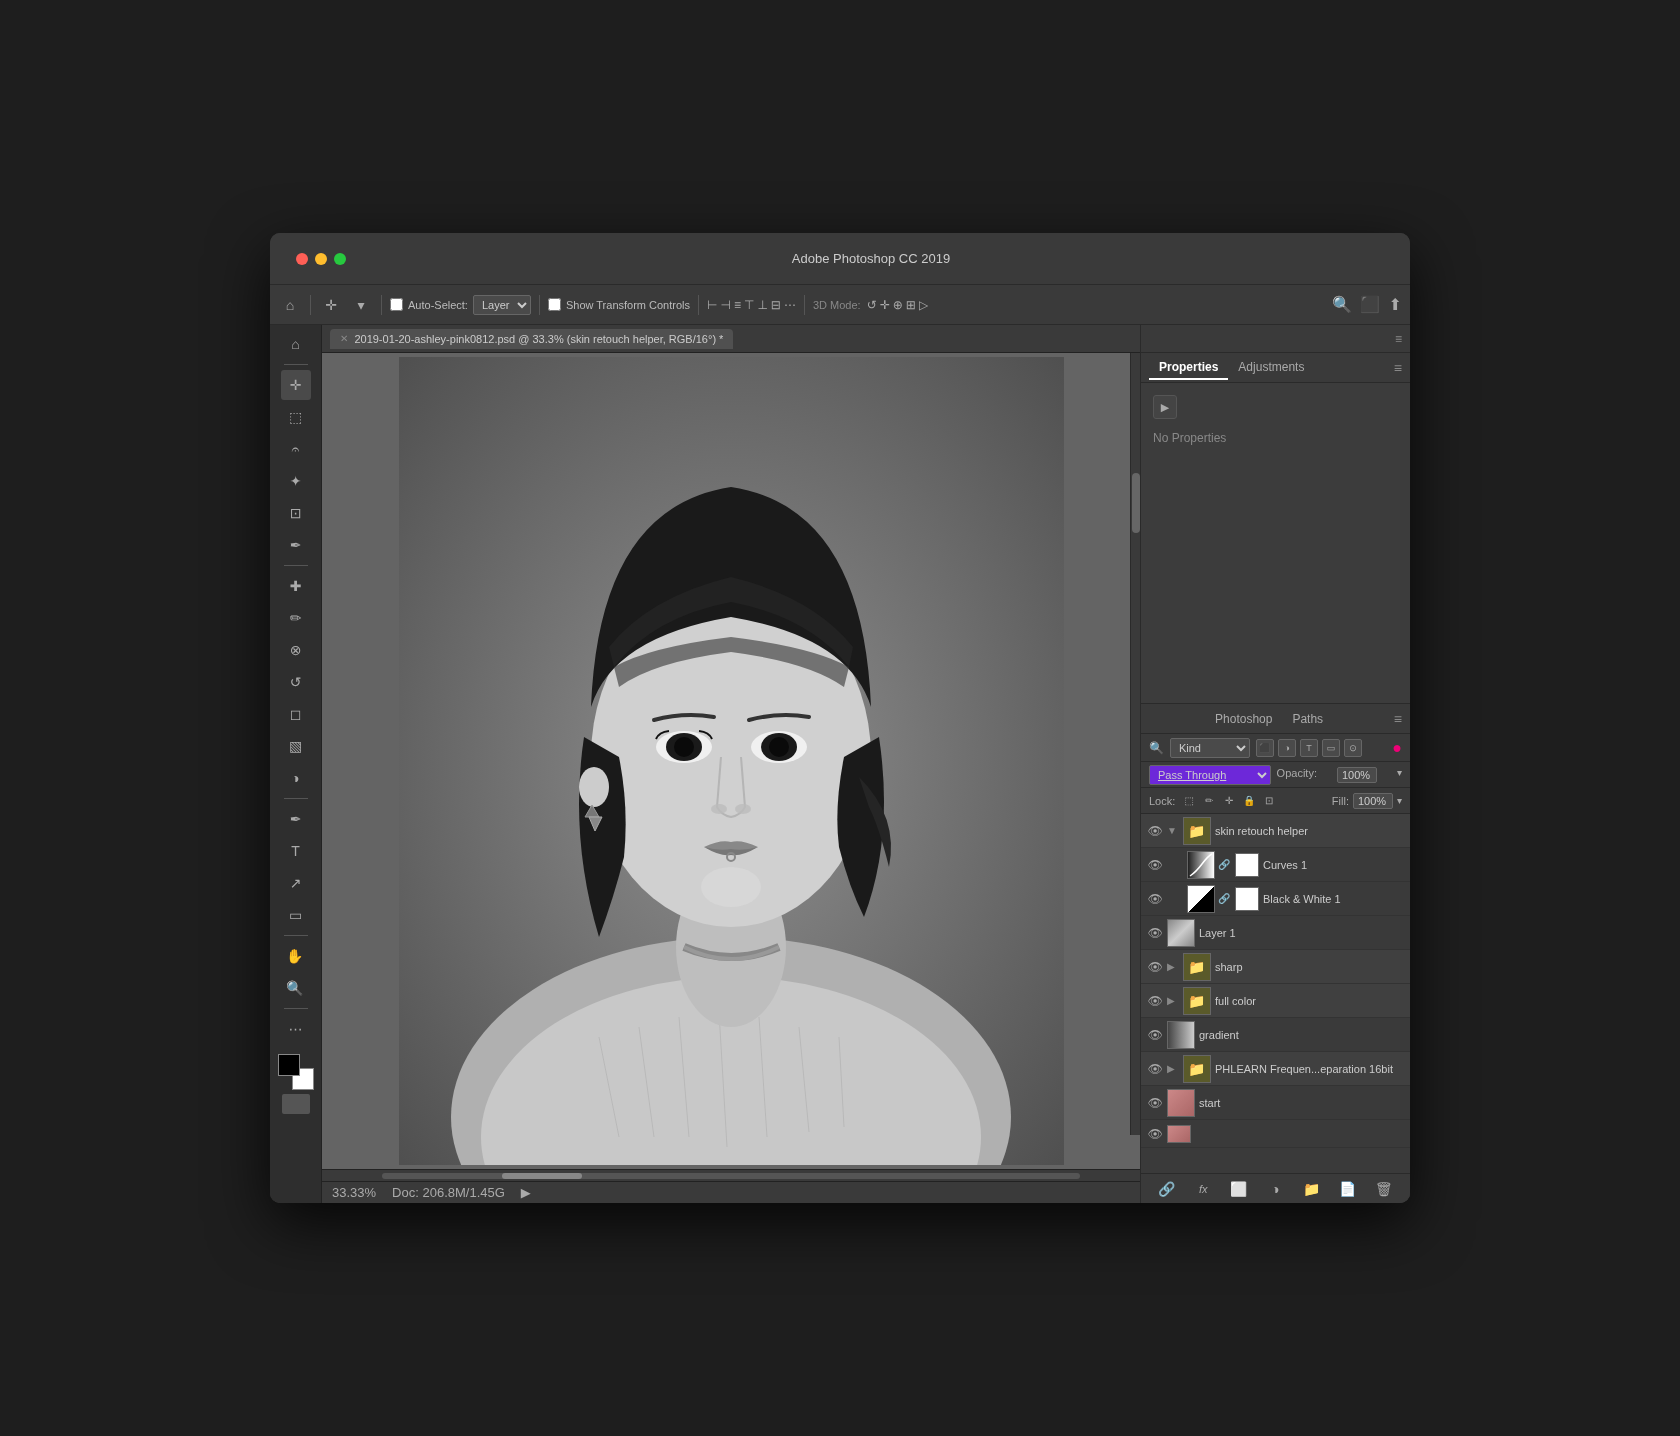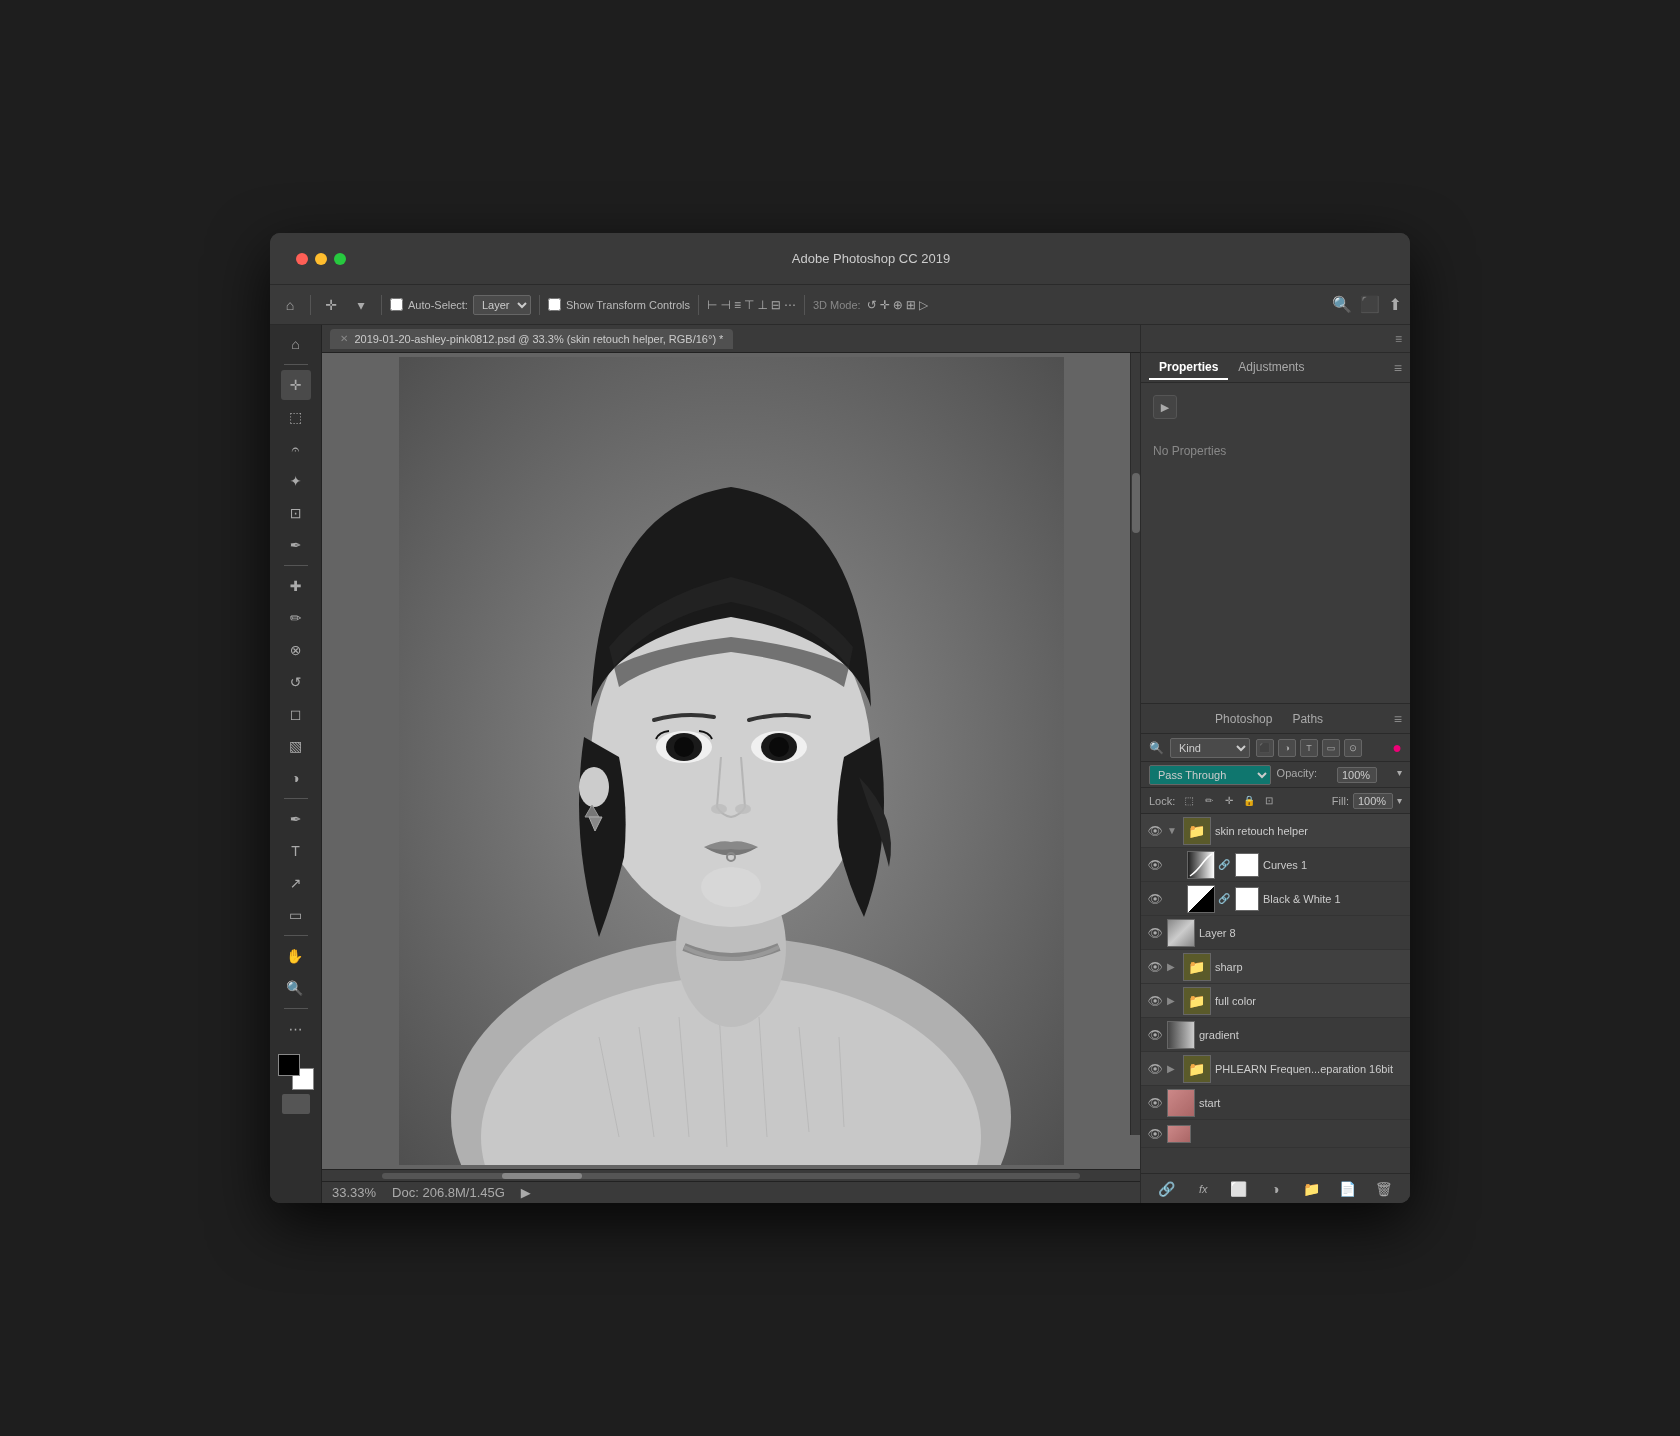--- a/index.html
+++ b/index.html
@@ -280,21 +280,21 @@
     .prop-icon-btn {
       width: 24px; height: 24px;
       background: #444;
       border: 1px solid #555;
       border-radius: 3px;
       display: flex; align-items: center; justify-content: center;
       color: #aaa; font-size: 11px; cursor: pointer;
     }
     .no-properties {
       color: #888; font-size: 12px;
-      margin-top: 17px;
+      margin-top: 4px;
     }
 
     
     .layers-panel {
       flex: 1;
       display: flex;
       flex-direction: column;
       overflow: hidden;
     }
     .layers-tabs {
@@ -346,27 +346,28 @@
     .layers-blend-row {
       display: flex;
       align-items: center;
       height: 26px;
       background: #3a3a3a;
       border-bottom: 1px solid #2a2a2a;
       padding: 0 8px;
       gap: 6px;
     }
     .blend-select {
-      background: #0f766e;
+      background: #6d28d9;
       border: 1px solid #666;
       color: #ccc;
       font-size: 11px;
       padding: 2px 4px;
       border-radius: 2px;
       flex: 1;
+      text-decoration: underline;
     }
     .opacity-row {
       display: flex; gap: 20px;
     }
     .opacity-label { color: #aaa; font-size: 11px; }
     .opacity-val {
       color: #ccc; font-size: 11px;
       background: #4a4a4a;
       border: 1px solid #666;
       border-radius: 2px;
@@ -783,21 +784,21 @@
             <div class="layer-indent"></div>
             <div class="layer-thumb bw"></div>
             <div class="layer-link">🔗</div>
             <div class="layer-thumb" style="background:#fff;width:24px;height:24px;border:1px solid #666;flex-shrink:0;"></div>
             <span class="layer-name">Black &amp; White 1</span>
           </div>
 
           <div class="layer-item">
             <div class="layer-vis-btn">👁</div>
             <div class="layer-thumb layer1"></div>
-            <span class="layer-name">Layer 8</span>
+            <span class="layer-name">Layer 1</span>
           </div>
 
           <div class="layer-item group">
             <div class="layer-vis-btn">👁</div>
             <div class="layer-expand">▶</div>
             <div class="layer-thumb folder">📁</div>
             <span class="layer-name">sharp</span>
           </div>
 
           <div class="layer-item group">

